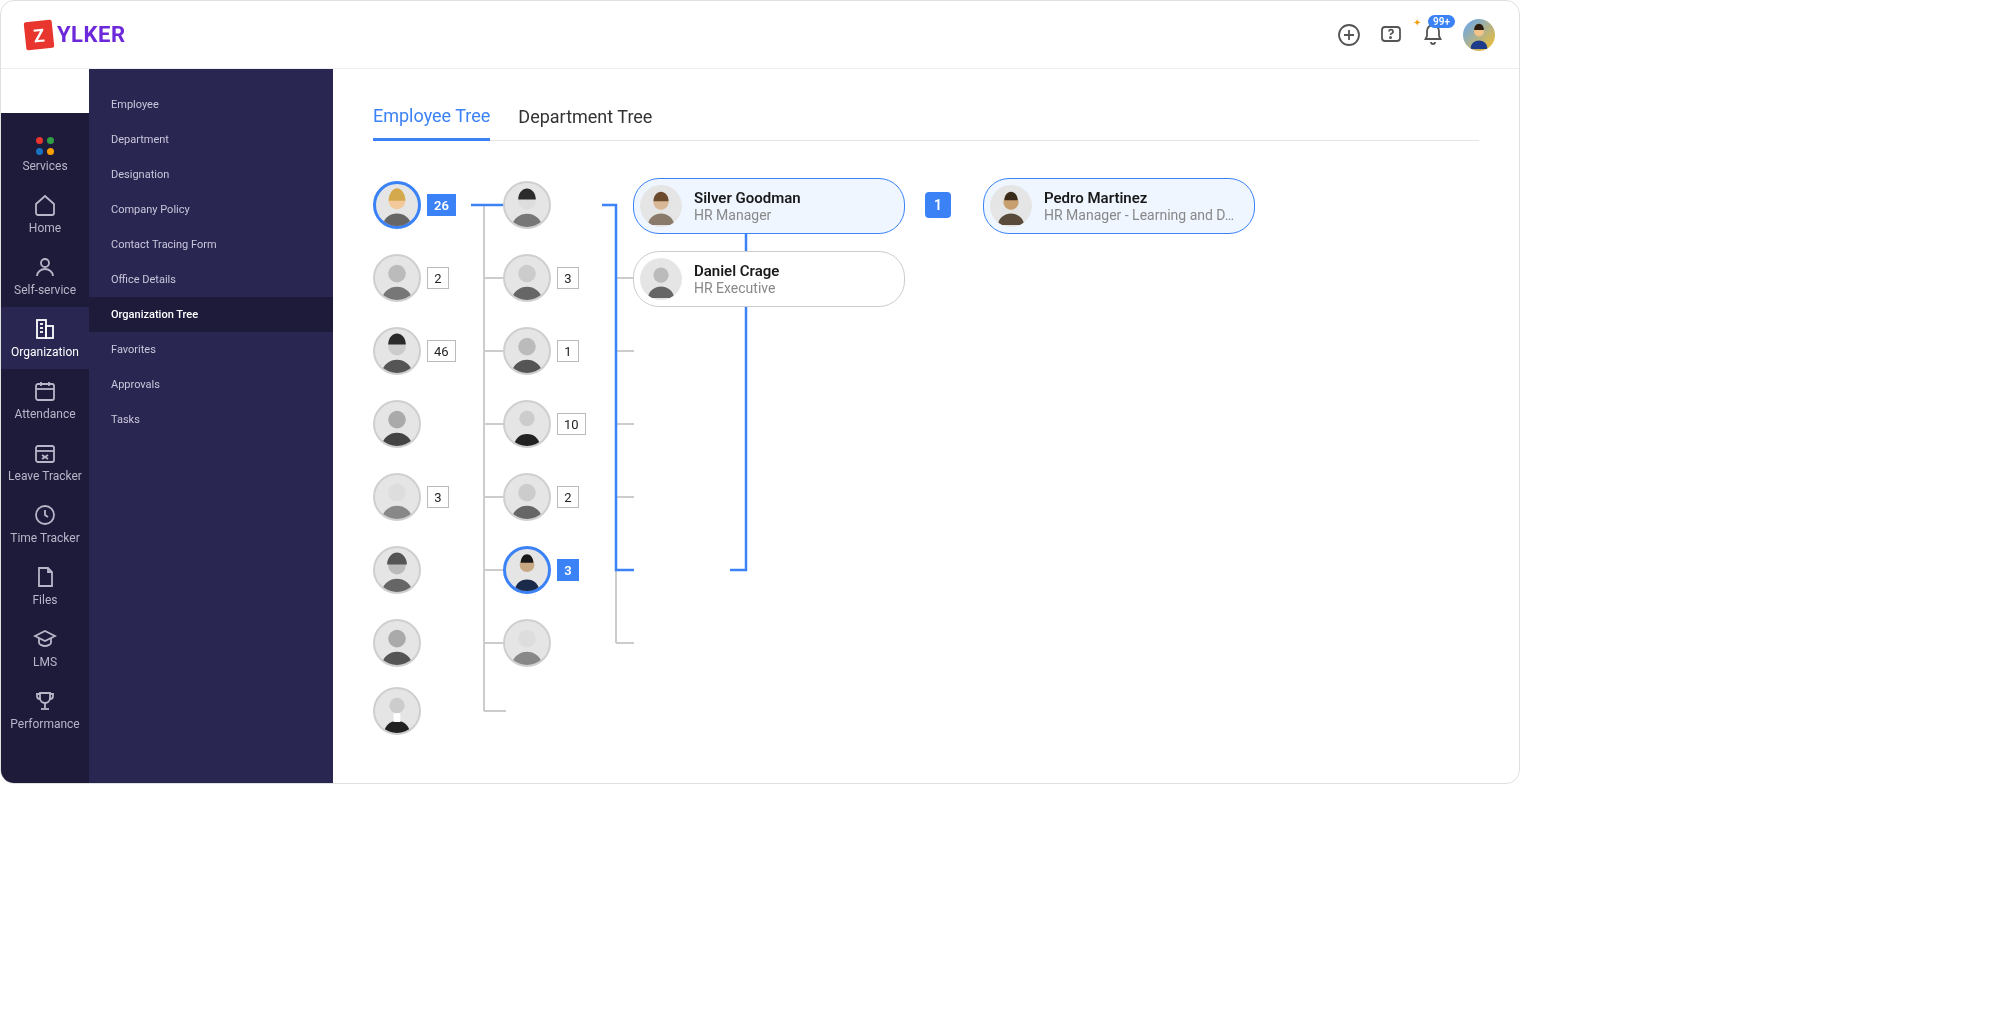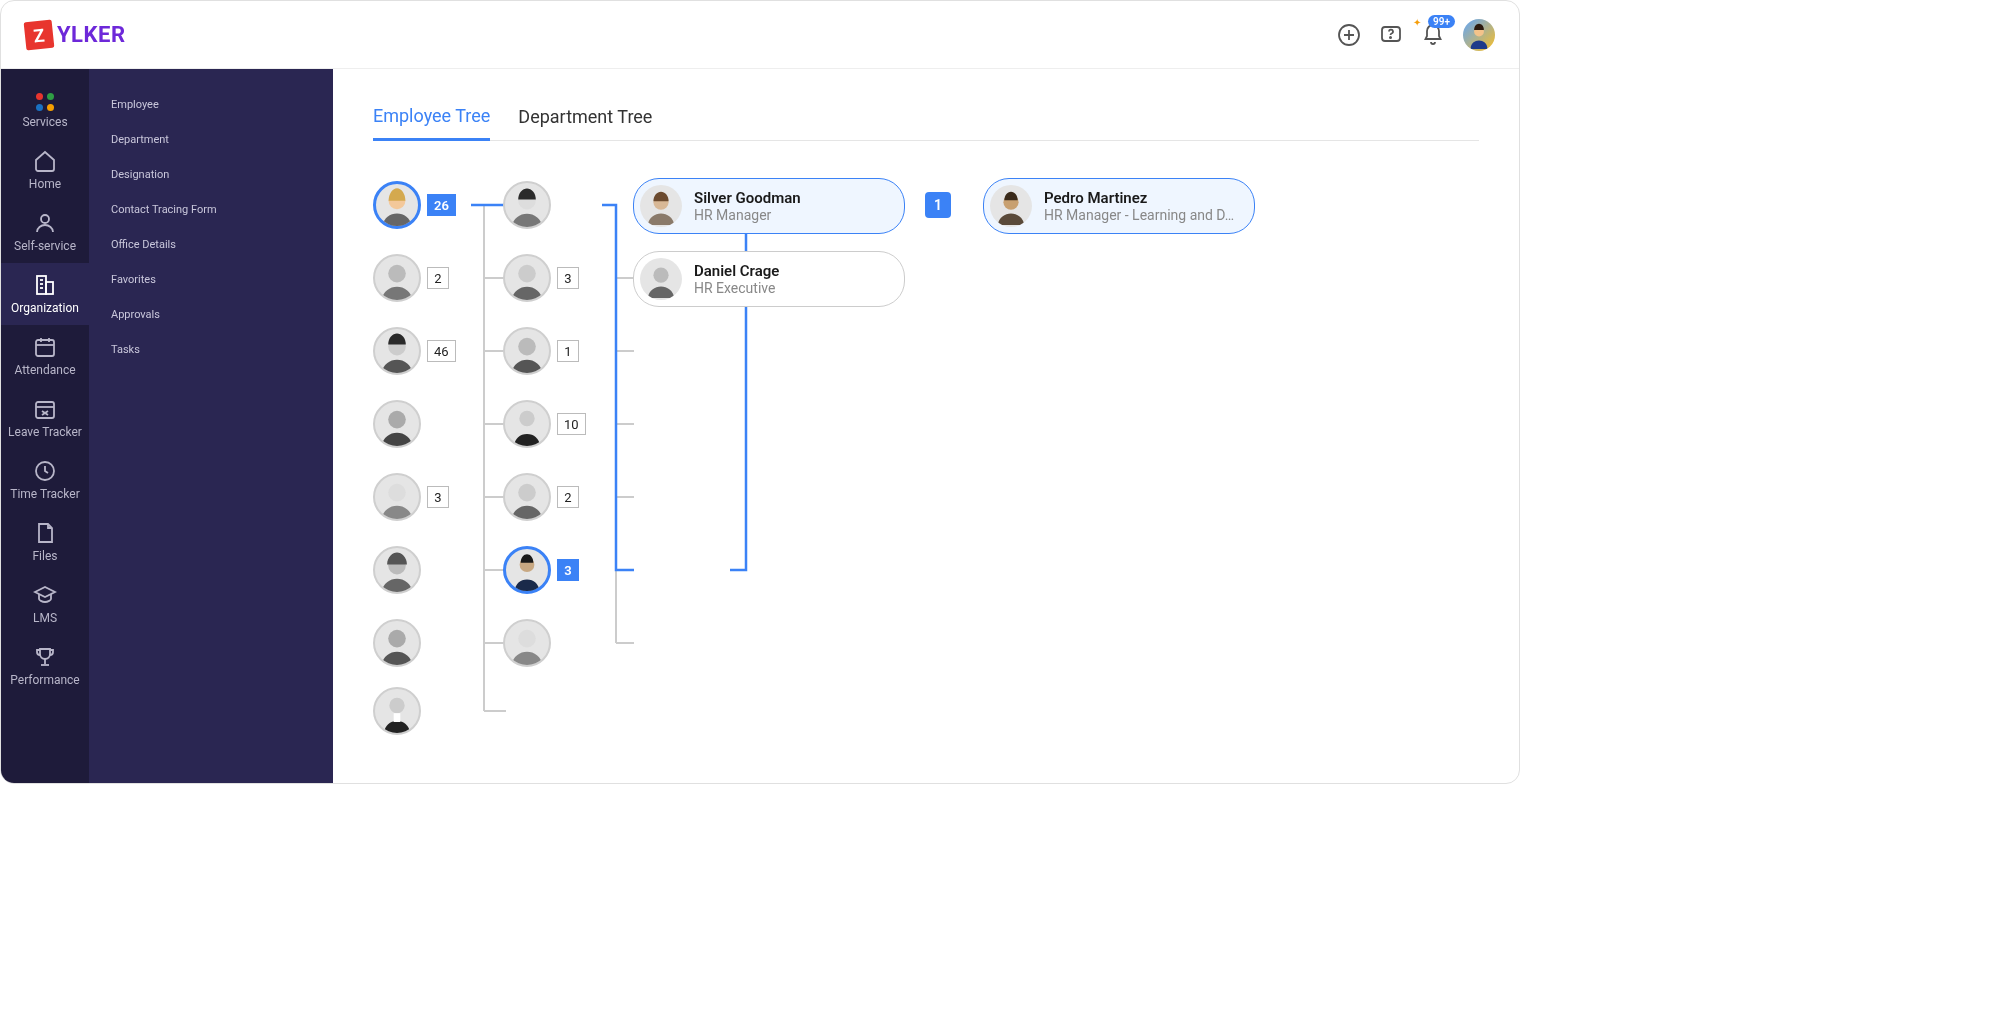--- a/index.html
+++ b/index.html
@@ -11,21 +11,21 @@
 .logo-text { color: #6d28d9; font-weight: 700; font-size: 22px; letter-spacing: 0.5px; margin-left: 2px; }
 .header-actions { display: flex; align-items: center; gap: 18px; }
 .header-icon { width: 24px; height: 24px; color: #555; cursor: pointer; display: flex; align-items: center; justify-content: center; }
 .bell-wrap { position: relative; }
 .bell-badge { position: absolute; top: -8px; right: -10px; background: #3b82f6; color: #fff; font-size: 10px; font-weight: 600; padding: 1px 5px; border-radius: 8px; }
 .sparkle { position: absolute; top: -6px; left: -8px; color: #f59e0b; font-size: 10px; }
 .avatar { width: 32px; height: 32px; border-radius: 50%; background: linear-gradient(135deg,#60a5fa,#fbbf24); display: flex; align-items: center; justify-content: center; overflow: hidden; }
 .avatar svg { width: 28px; height: 28px; }
 
 .body { display: flex; height: calc(100% - 68px); }
-.rail { width: 88px; background: #1e1b3a; display: flex; flex-direction: column; align-items: center; padding-top: 14px; overflow: hidden; }
+.rail { width: 88px; background: #1e1b3a; display: flex; flex-direction: column; align-items: center; padding-top: 14px; overflow: hidden; margin-top: 44px; }
 .rail-item { width: 100%; display: flex; flex-direction: column; align-items: center; gap: 4px; padding: 10px 0; color: #b8b6c9; cursor: pointer; font-size: 12px; }
 .rail-item.active { background: #2a2652; color: #fff; }
 .rail-icon { width: 24px; height: 24px; }
 .services-dots { display: grid; grid-template-columns: 1fr 1fr; gap: 3px; width: 18px; height: 18px; }
 .services-dots span { width: 7px; height: 7px; border-radius: 50%; }
 
 .subnav { width: 244px; background: #2a2652; padding-top: 18px; }
 .subnav-item { padding: 11px 22px; color: #c9c7db; font-size: 11px; cursor: pointer; }
 .subnav-item.active { background: #1e1b3a; color: #fff; font-weight: 500; }
 
@@ -177,22 +177,24 @@
           <line x1="8" y1="20" x2="16" y2="20"></line>
         </svg>
       <span>Performance</span>
     </div>
   </div>
 
   <div class="subnav">
     <div class="subnav-item">Employee</div>
     <div class="subnav-item">Department</div>
     <div class="subnav-item">Designation</div>
+    <div class="subnav-item">Company Policy</div>
     <div class="subnav-item">Contact Tracing Form</div>
     <div class="subnav-item">Office Details</div>
+    <div class="subnav-item active">Organization Tree</div>
     <div class="subnav-item">Favorites</div>
     <div class="subnav-item">Approvals</div>
     <div class="subnav-item">Tasks</div>
   </div>
 
   <div class="main">
     <div class="tabs">
       <div class="tab active">Employee Tree</div>
       <div class="tab">Department Tree</div>
     </div>

